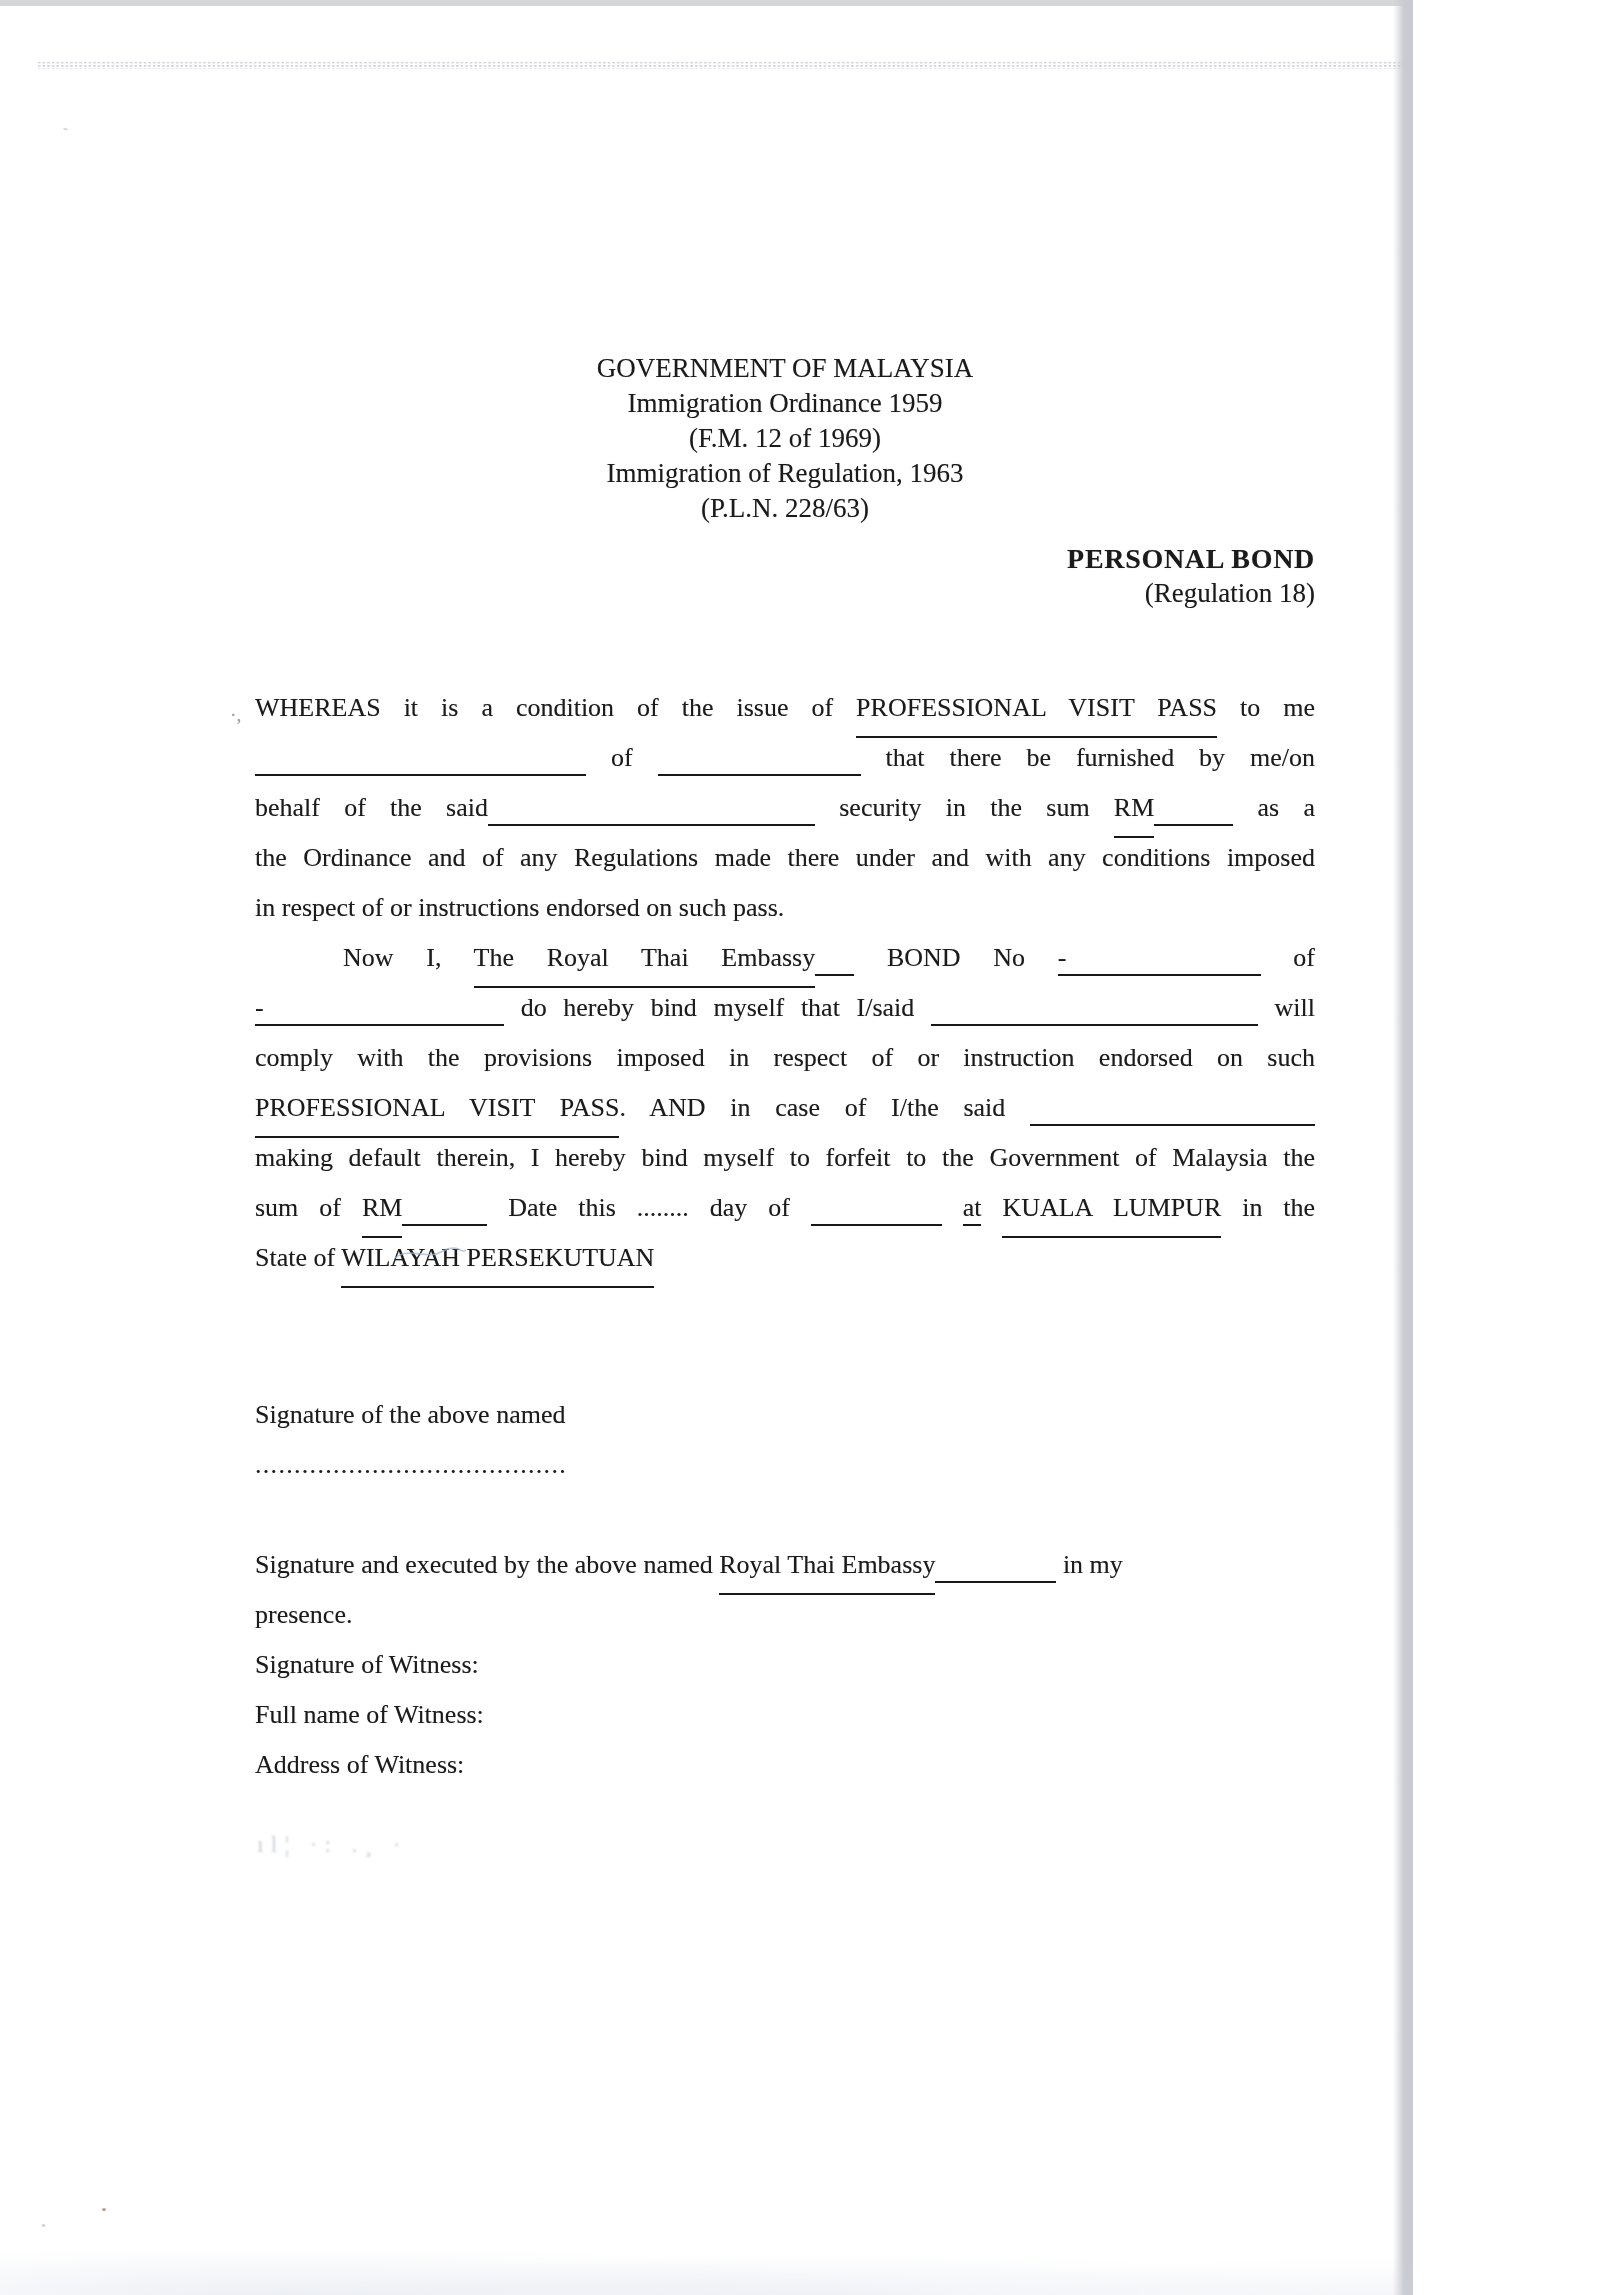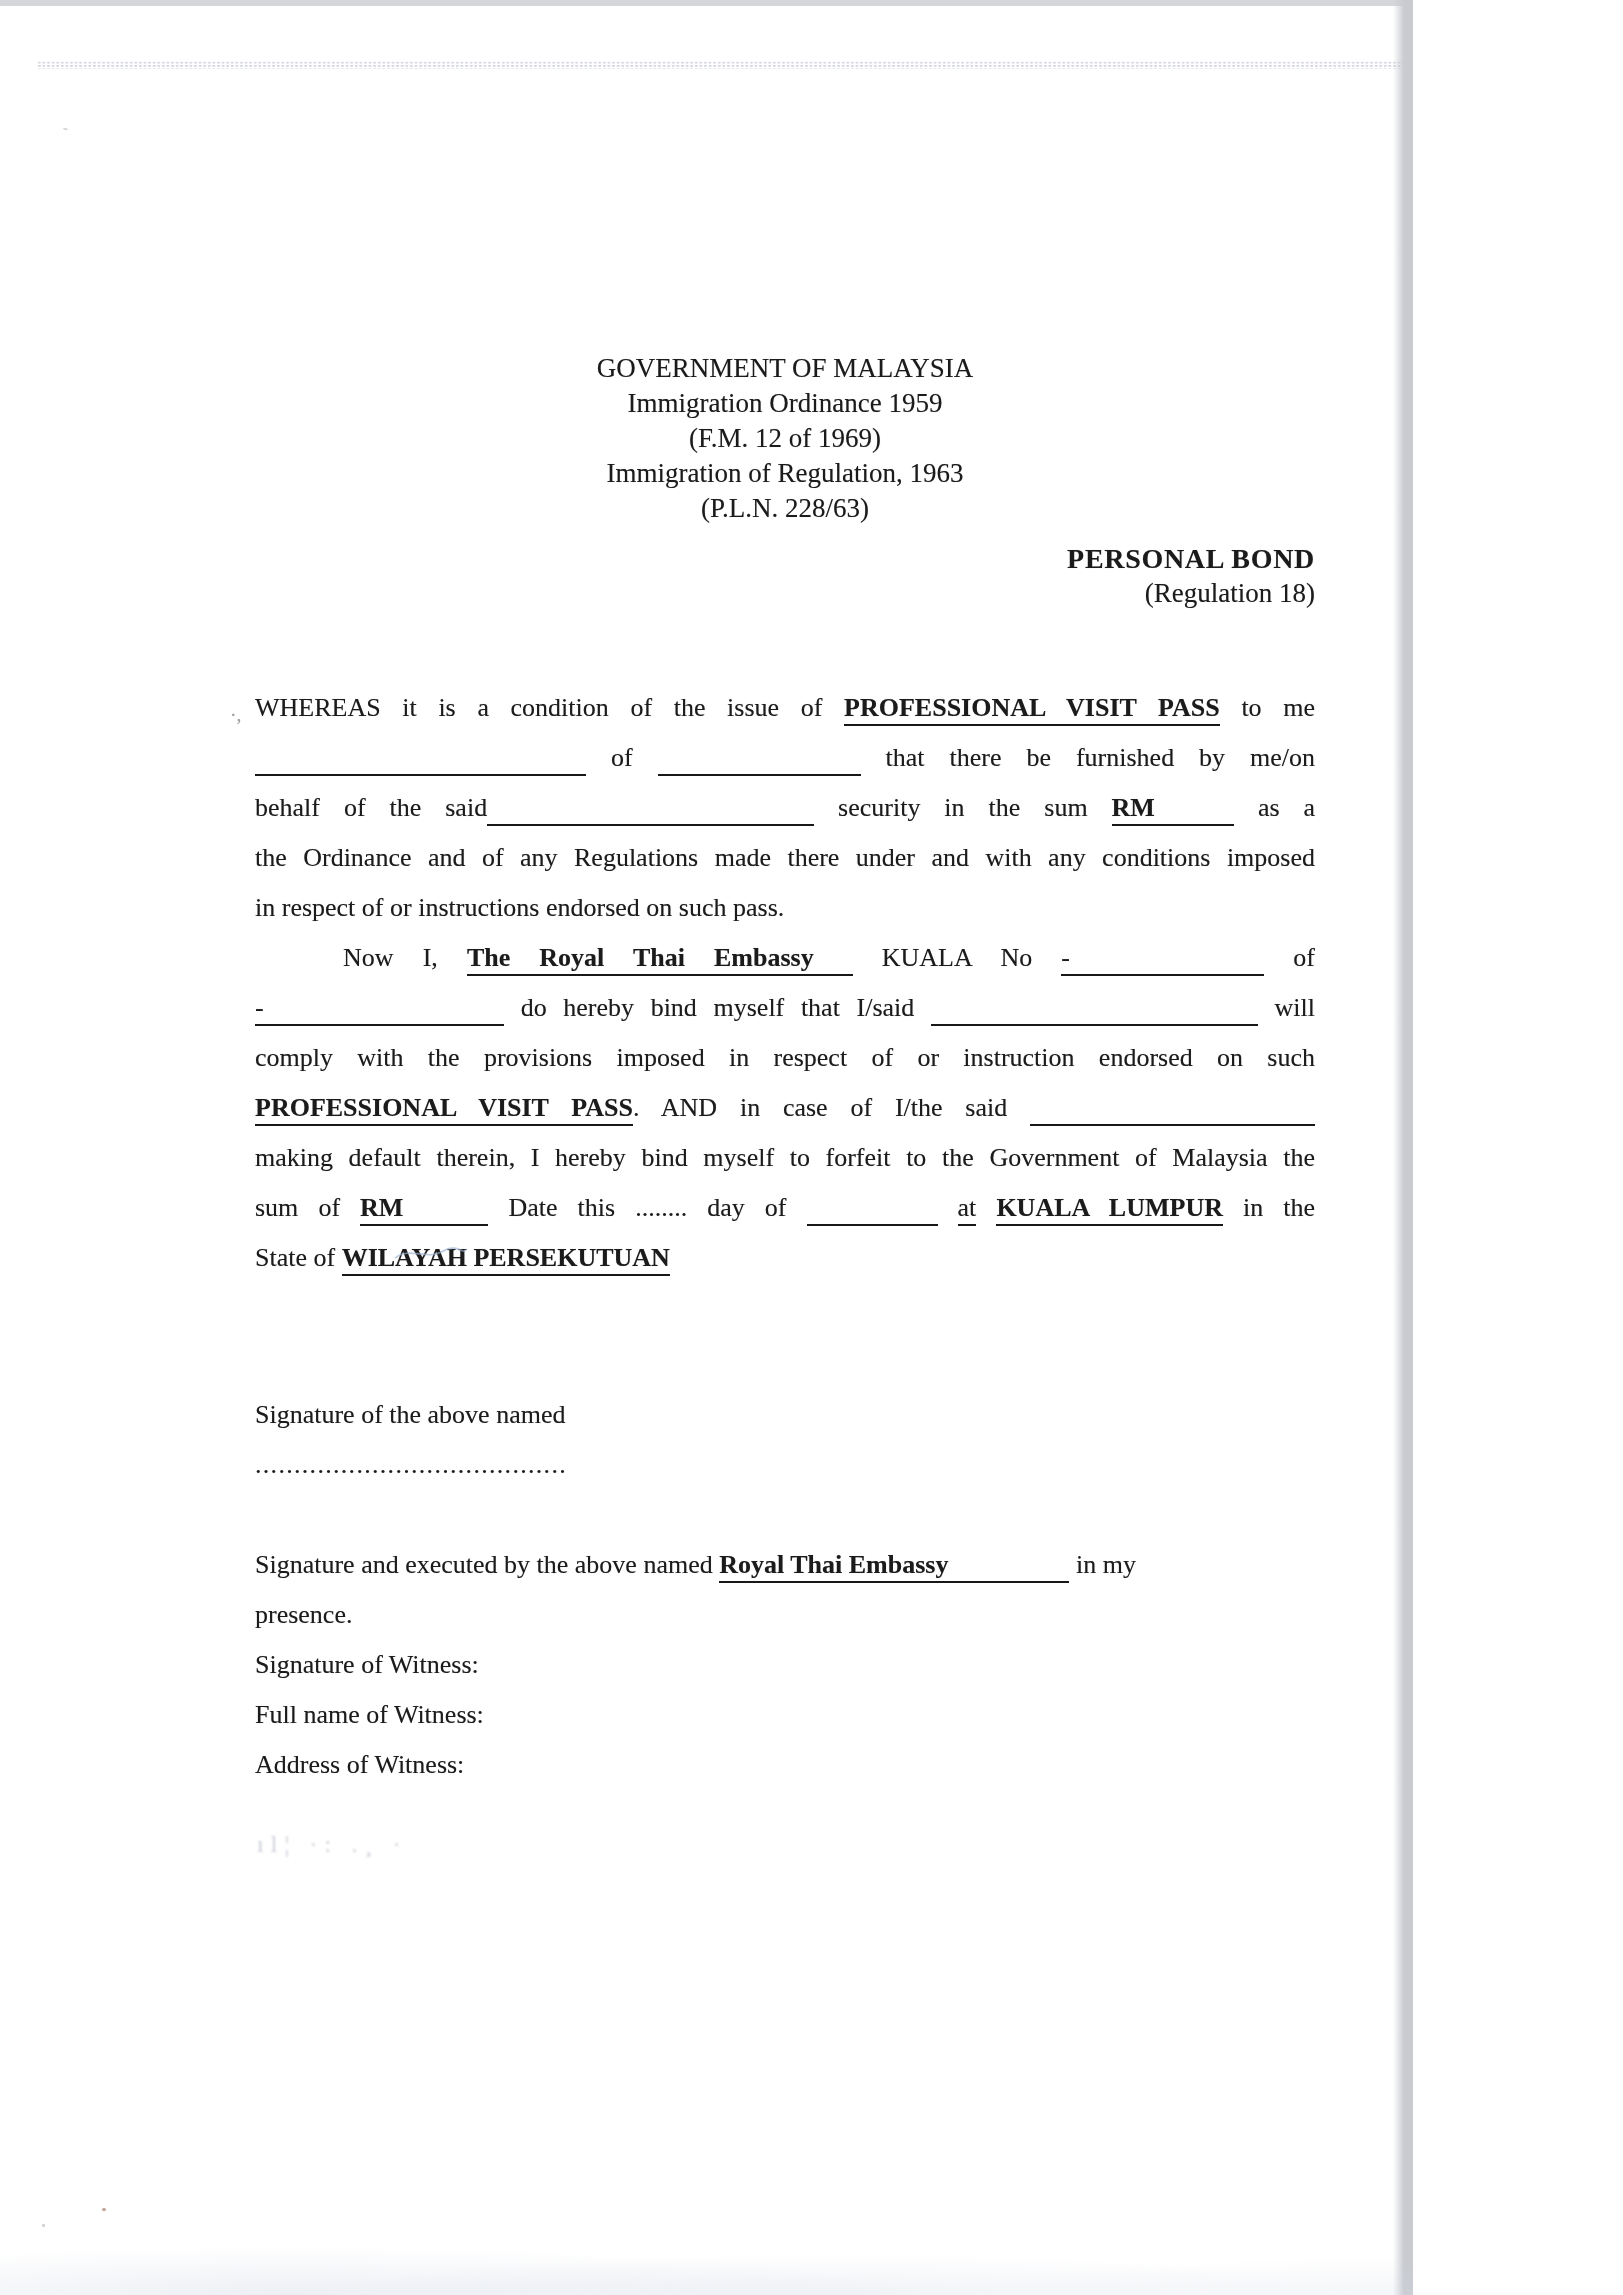--- a/index.html
+++ b/index.html
@@ -46,21 +46,21 @@
   .title-main { font-weight:bold; font-size:28px; letter-spacing:0.7px; }
   .title-sub  { font-size:27px; }
 
   
   .body-block { position:absolute; left:255px; top:683px; width:1060px; font-size:26px; }
   .sig-block  { position:absolute; left:255px; top:1390px; width:1060px; font-size:26px; }
   .line { height:50px; line-height:50px; }
   .j { text-align:justify; text-align-last:justify; }
 
   .t  { }
-  .bu { font-weight:bold; border-bottom:2.6px solid #181818; padding-bottom:2px;margin-top:40px; }
+  .bu { font-weight:normal; border-bottom:2.6px solid #181818; padding-bottom:14px;margin-top:40px; }
   .u  { border-bottom:2.6px solid #181818; padding-bottom:2px; }
   .blank { display:inline-block; vertical-align:baseline; border-bottom:2.6px solid #181818;
            height:31px; line-height:29px; text-align:center; }
   .dots { letter-spacing:1.3px; }
 </style>
 </head>
 <body>
 
 <div class="page ink">
 
@@ -82,21 +82,21 @@
     <div class="title-main">PERSONAL BOND</div>
     <div class="title-sub">(Regulation 18)</div>
   </div>
 
   <div class="body-block" id="body-block">
       <div class="line j"><span class="t">WHEREAS it is a condition of the issue of</span> <span class="bu">PROFESSIONAL VISIT PASS</span> <span class="t">to me</span></div>
       <div class="line j"><span class="blank" style="width: 331px;">&nbsp;</span> <span class="t">of</span> <span class="blank" style="width: 203px;">&nbsp;</span> <span class="t">that there be furnished by me/on</span></div>
       <div class="line j"><span class="t">behalf of the said</span><span class="blank" style="width: 327px;">&nbsp;</span> <span class="t">security in the sum</span> <span class="bu">RM</span><span class="blank" style="width: 79px;">&nbsp;</span> <span class="t">as a</span></div>
       <div class="line j"><span class="t">the Ordinance and of any Regulations made there under and with any conditions imposed</span></div>
       <div class="line"><span class="t">in respect of or instructions endorsed on such pass.</span></div>
-      <div class="line j" style="padding-left: 88px;"><span class="t">Now I,</span> <span class="bu">The Royal Thai Embassy</span><span class="blank" style="width: 39px;">&nbsp;</span> <span class="t">KUALA No</span> <span class="blank" style="width: 203px;">-</span> <span class="t">of</span></div>
+      <div class="line j" style="padding-left: 88px;"><span class="t">Now I,</span> <span class="bu">The Royal Thai Embassy</span><span class="blank" style="width: 39px;">&nbsp;</span> <span class="t">BOND No</span> <span class="blank" style="width: 203px;">-</span> <span class="t">of</span></div>
       <div class="line j"><span class="blank" style="width: 249px;">-</span> <span class="t">do hereby bind myself that I/said</span> <span class="blank" style="width: 327px;">&nbsp;</span> <span class="t">will</span></div>
       <div class="line j"><span class="t">comply with the provisions imposed in respect of or instruction endorsed on such</span></div>
       <div class="line j"><span class="bu">PROFESSIONAL VISIT PASS</span><span class="t">.</span> <span class="t">AND in case of I/the said</span> <span class="blank" style="width: 285px;">&nbsp;</span></div>
       <div class="line j"><span class="t">making default therein, I hereby bind myself to forfeit to the Government of Malaysia the</span></div>
       <div class="line j"><span class="t">sum of</span> <span class="bu">RM</span><span class="blank" style="width: 85px;">&nbsp;</span> <span class="t">Date this ........ day of</span> <span class="blank" style="width: 131px;">&nbsp;</span> <span class="u">at</span> <span class="bu">KUALA LUMPUR</span> <span class="t">in the</span></div>
       <div class="line"><span class="t">State of</span> <span class="bu">WILAYAH PERSEKUTUAN</span></div>
     </div>
 
   <div class="sig-block" id="sig-block">
       <div class="line"><span class="t">Signature of the above named</span></div>

